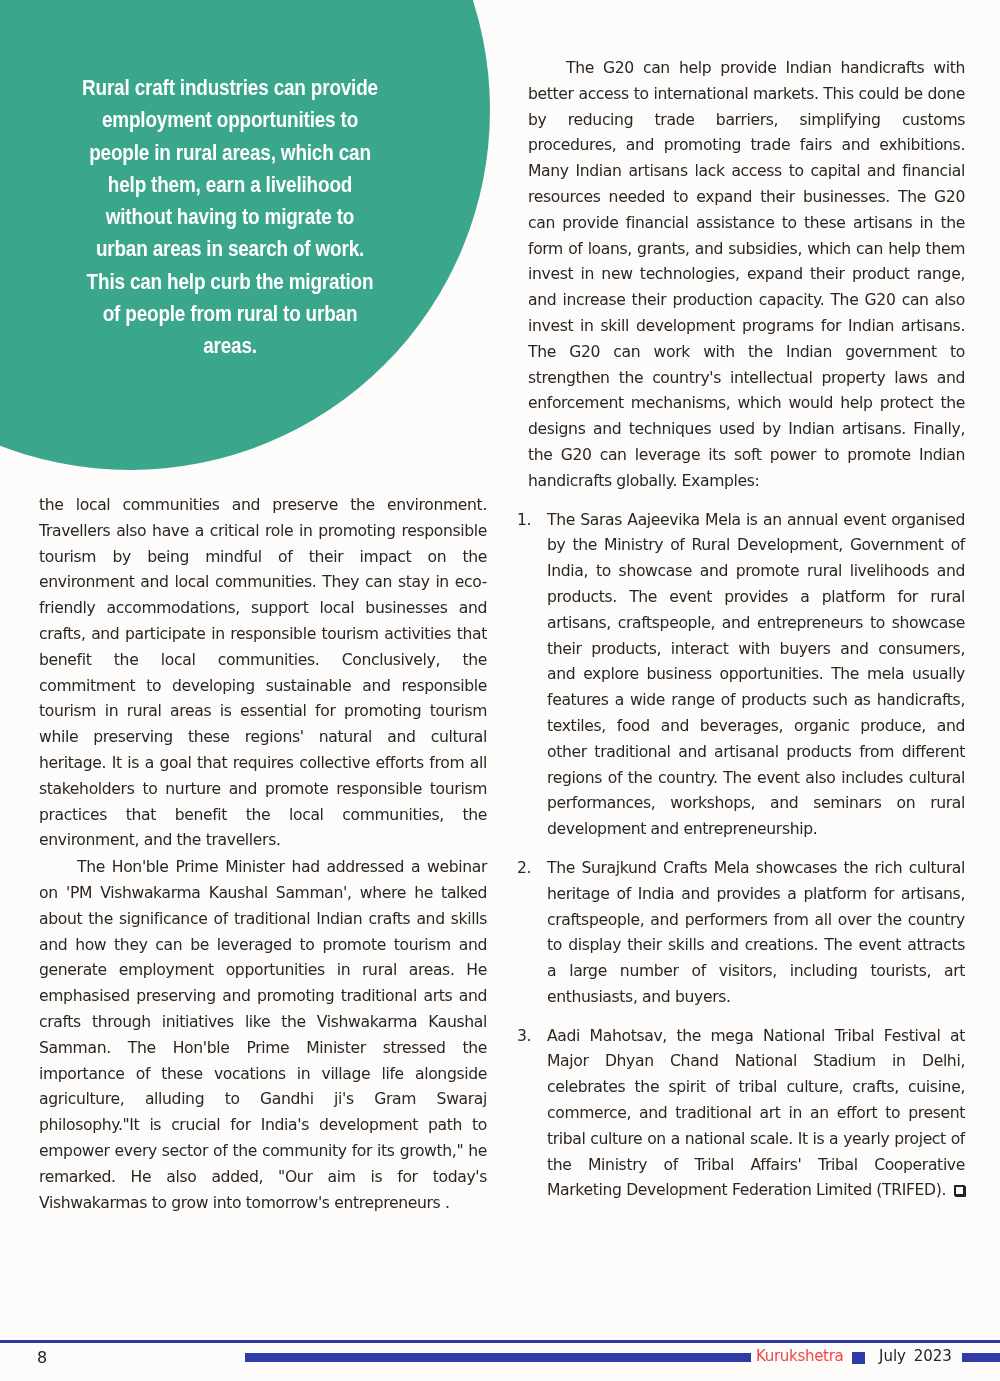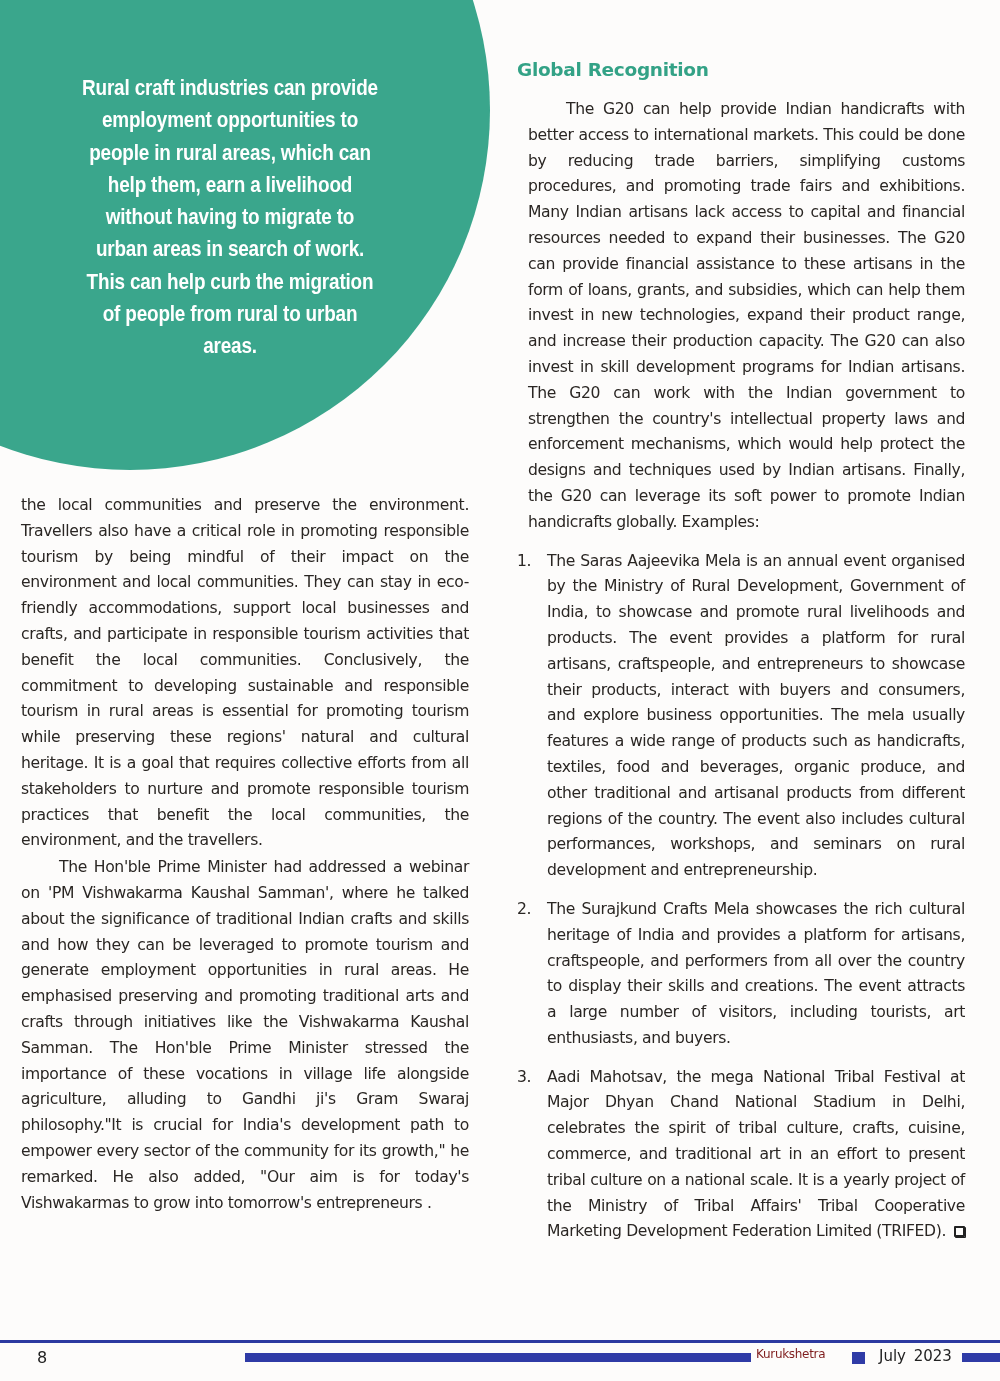--- a/index.html
+++ b/index.html
@@ -23,21 +23,21 @@
     transform:scaleX(0.86); transform-origin:center top;
   }
   .col {
     position:absolute; width:448px;
     font-family:"DejaVu Sans", sans-serif;
     font-size:15.6px; line-height:25.8px;
     text-align:justify;
     letter-spacing:-0.35px;
   }
   .col p { margin:0; }
-  .left { left:21px; top:493px; }
+  .left { left:39px; top:493px; }
   .left p.indent { text-indent:38px; margin-top:1px; }
   .right { left:517px; top:56px; }
   .heading {
     color:#33a286; font-weight:bold; font-size:18.5px; line-height:28px;
     letter-spacing:-0.3px; margin:0 0 13px 0;
   }
   .right p.lead { text-indent:38px;margin-left:11px; }
   .list { margin:13px 0 0 0; padding:0; list-style:none; }
   .list li { position:relative; padding-left:30px; margin-bottom:13px; }
   .num { position:absolute; left:0; top:0; }
@@ -52,21 +52,21 @@
   }
   .page-num {
     position:absolute; left:37px; top:1348px; font-size:16px;
     font-family:"DejaVu Sans", sans-serif; color:#222;
   }
   .footer-bar {
     position:absolute; left:245px; top:1353px; width:506px; height:9px;
     background:#2f3ba6;
   }
   .footer-mag {
-    position:absolute; left:756px; top:1347px; font-size:12px; color:#7f1d1d;
+    position:absolute; left:756px; top:1347px; font-size:15px; color:#ef4444;
     letter-spacing:-0.3px;
   }
   .footer-sq {
     position:absolute; left:852px; top:1352px; width:13px; height:12px;
     background:#2f3ba6;
   }
   .footer-date {
     position:absolute; left:879px; top:1347px; font-size:15px; color:#222;
     word-spacing:3px;
   }
@@ -80,21 +80,20 @@
 
 <div class="circle"></div>
 <div class="callout">Rural craft industries can provide employment opportunities to people in rural areas, which can help them, earn a livelihood without having to migrate to urban areas in search of work. This can help curb the migration of people from rural to urban areas.</div>
 
 <div class="col left">
   <p>the local communities and preserve the environment. Travellers also have a critical role in promoting responsible tourism by being mindful of their impact on the environment and local communities. They can stay in eco-friendly accommodations, support local businesses and crafts, and participate in responsible tourism activities that benefit the local communities. Conclusively, the commitment to developing sustainable and responsible tourism in rural areas is essential for promoting tourism while preserving these regions' natural and cultural heritage. It is a goal that requires collective efforts from all stakeholders to nurture and promote responsible tourism practices that benefit the local communities, the environment, and the travellers.</p>
   <p class="indent">The Hon'ble Prime Minister had addressed a webinar on 'PM Vishwakarma Kaushal Samman', where he talked about the significance of traditional Indian crafts and skills and how they can be leveraged to promote tourism and generate employment opportunities in rural areas. He emphasised preserving and promoting traditional arts and crafts through initiatives like the Vishwakarma Kaushal Samman. The Hon'ble Prime Minister stressed the importance of these vocations in village life alongside agriculture, alluding to Gandhi ji's Gram Swaraj philosophy."It is crucial for India's development path to empower every sector of the community for its growth," he remarked. He also added, "Our aim is for today's Vishwakarmas to grow into tomorrow's entrepreneurs .</p>
 </div>
 
 <div class="col right">
-  <h2 class="heading">Global Recognition</h2>
   <p class="lead">The G20 can help provide Indian handicrafts with better access to international markets. This could be done by reducing trade barriers, simplifying customs procedures, and promoting trade fairs and exhibitions. Many Indian artisans lack access to capital and financial resources needed to expand their businesses. The G20 can provide financial assistance to these artisans in the form of loans, grants, and subsidies, which can help them invest in new technologies, expand their product range, and increase their production capacity. The G20 can also invest in skill development programs for Indian artisans. The G20 can work with the Indian government to strengthen the country's intellectual property laws and enforcement mechanisms, which would help protect the designs and techniques used by Indian artisans. Finally, the G20 can leverage its soft power to promote Indian handicrafts globally. Examples:</p>
   <ol class="list">
     <li>
       <span class="num">1.</span>
       <span>The Saras Aajeevika Mela is an annual event organised by the Ministry of Rural Development, Government of India, to showcase and promote rural livelihoods and products. The event provides a platform for rural artisans, craftspeople, and entrepreneurs to showcase their products, interact with buyers and consumers, and explore business opportunities. The mela usually features a wide range of products such as handicrafts, textiles, food and beverages, organic produce, and other traditional and artisanal products from different regions of the country. The event also includes cultural performances, workshops, and seminars on rural development and entrepreneurship.</span>
     </li>
     <li>
       <span class="num">2.</span>
       <span>The Surajkund Crafts Mela showcases the rich cultural heritage of India and provides a platform for artisans, craftspeople, and performers from all over the country to display their skills and creations. The event attracts a large number of visitors, including tourists, art enthusiasts, and buyers.</span>
     </li>

